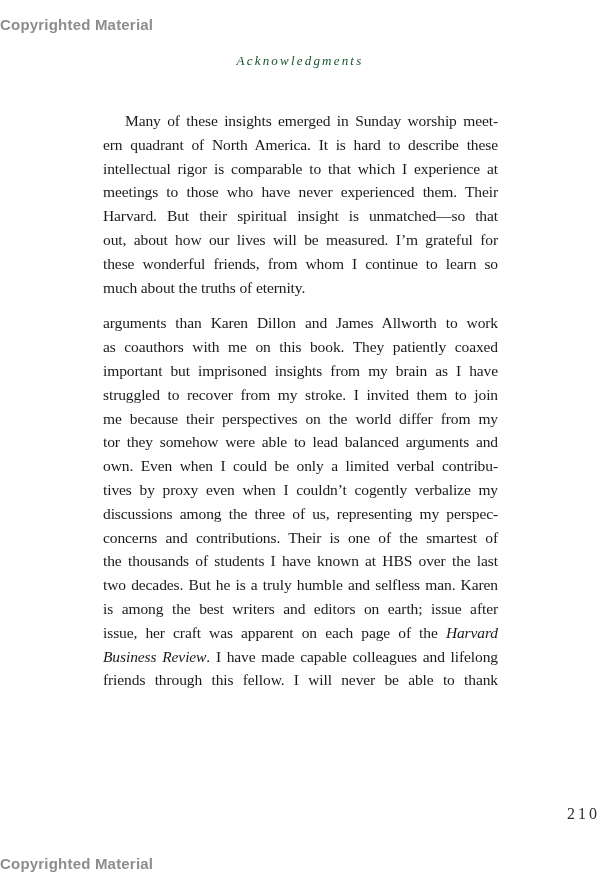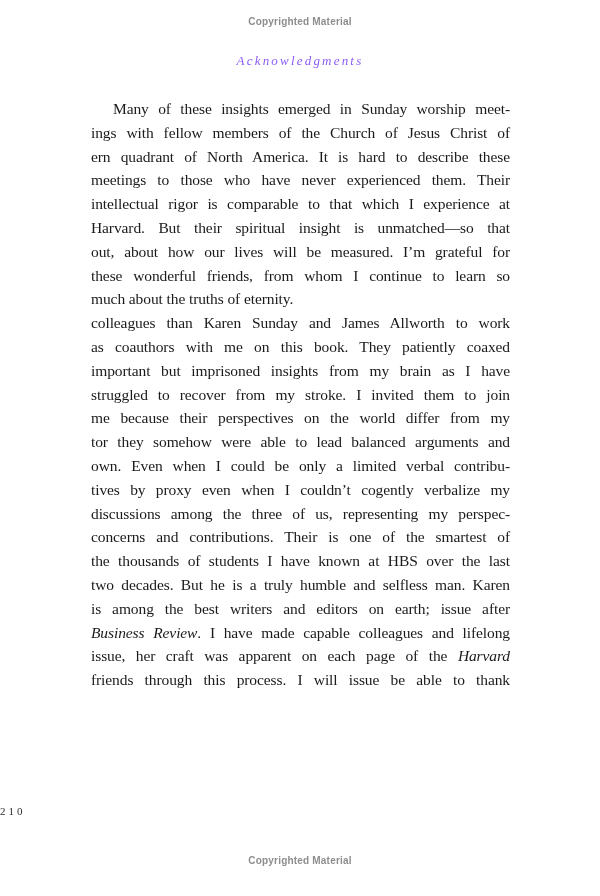--- a/index.html
+++ b/index.html
@@ -12,106 +12,104 @@
     width: 600px;
     height: 896px;
     background: #ffffff;
     overflow: hidden;
     font-family: "Liberation Serif", "DejaVu Serif", serif;
   }
   .copyright-notice {
     position: absolute;
     left: 0;
     width: 100%;
-    text-align: center;
     font-family: "Liberation Sans", "DejaVu Sans", sans-serif;
     font-weight: bold;
-    font-size: 10px;
+    font-size: 15px;
     letter-spacing: 0.2px;
     color: #8d8d8d;
   }
   .copyright-top { top: 16px; }
   .copyright-bottom { top: 855px; }
   .chapter-header {
     position: absolute;
     top: 53px;
     left: 0;
     width: 100%;
     text-align: center;
     font-style: italic;
     font-size: 13px;
     letter-spacing: 2.2px;
-    color: #8b5cf6;
+    color: #14532d;
   }
   .body-block {
     position: absolute;
     top: 97px;
     left: 91px;
     width: 419px;
     font-size: 15.5px;
     line-height: 23.8px;
     letter-spacing: -0.1px;
     color: #1a1a1a;
   }
-  .paragraph { margin: 0; }
+  .paragraph { margin: 12px; }
   .line {
     text-align: justify;
     text-align-last: justify;
     white-space: normal;
   }
   .line.first { text-indent: 22px; }
   .line.last { text-align-last: left; }
   .line em { font-style: italic; }
   .page-number {
     position: absolute;
     top: 805px;
     left: 0;
     width: 100%;
-    text-align: left;
-    font-size: 11px;
+    text-align: right;
+    font-size: 16px;
     letter-spacing: 3px;
     color: #2e2e2e;
   }
 </style>
 </head>
 <body>
 
 <div class="page">
   <div class="copyright-notice copyright-top">Copyrighted Material</div>
 
   <div class="chapter-header">Acknowledgments</div>
 
   <div class="body-block">
       <div class="paragraph">
         <div class="line first">Many of these insights emerged in Sunday worship meet-</div>
-        <div class="line">ings with fellow members of the Church of Jesus Christ of</div>
         <div class="line">ern quadrant of North America. It is hard to describe these</div>
+        <div class="line">intellectual rigor is comparable to that which I experience at</div>
         <div class="line">meetings to those who have never experienced them. Their</div>
-        <div class="line">intellectual rigor is comparable to that which I experience at</div>
         <div class="line">Harvard. But their spiritual insight is unmatched—so that</div>
         <div class="line">out, about how our lives will be measured. I’m grateful for</div>
         <div class="line">these wonderful friends, from whom I continue to learn so</div>
         <div class="line last">much about the truths of eternity.</div>
       </div>
       <div class="paragraph">
-        <div class="line">colleagues than Karen Sunday and James Allworth to work</div>
+        <div class="line">arguments than Karen Dillon and James Allworth to work</div>
         <div class="line">as coauthors with me on this book. They patiently coaxed</div>
         <div class="line">important but imprisoned insights from my brain as I have</div>
         <div class="line">struggled to recover from my stroke. I invited them to join</div>
         <div class="line">me because their perspectives on the world differ from my</div>
         <div class="line">tor they somehow were able to lead balanced arguments and</div>
         <div class="line">own. Even when I could be only a limited verbal contribu-</div>
         <div class="line">tives by proxy even when I couldn’t cogently verbalize my</div>
         <div class="line">discussions among the three of us, representing my perspec-</div>
         <div class="line">concerns and contributions. Their is one of the smartest of</div>
         <div class="line">the thousands of students I have known at HBS over the last</div>
         <div class="line">two decades. But he is a truly humble and selfless man. Karen</div>
         <div class="line">is among the best writers and editors on earth; issue after</div>
+        <div class="line">issue, her craft was apparent on each page of the <em>Harvard</em></div>
         <div class="line"><em>Business Review</em>. I have made capable colleagues and lifelong</div>
-        <div class="line">issue, her craft was apparent on each page of the <em>Harvard</em></div>
-        <div class="line">friends through this process. I will issue be able to thank</div>
+        <div class="line">friends through this fellow. I will never be able to thank</div>
       </div>
     </div>
 
   <div class="page-number">210</div>
 
   <div class="copyright-notice copyright-bottom">Copyrighted Material</div>
 </div>
 
 </body></html>

